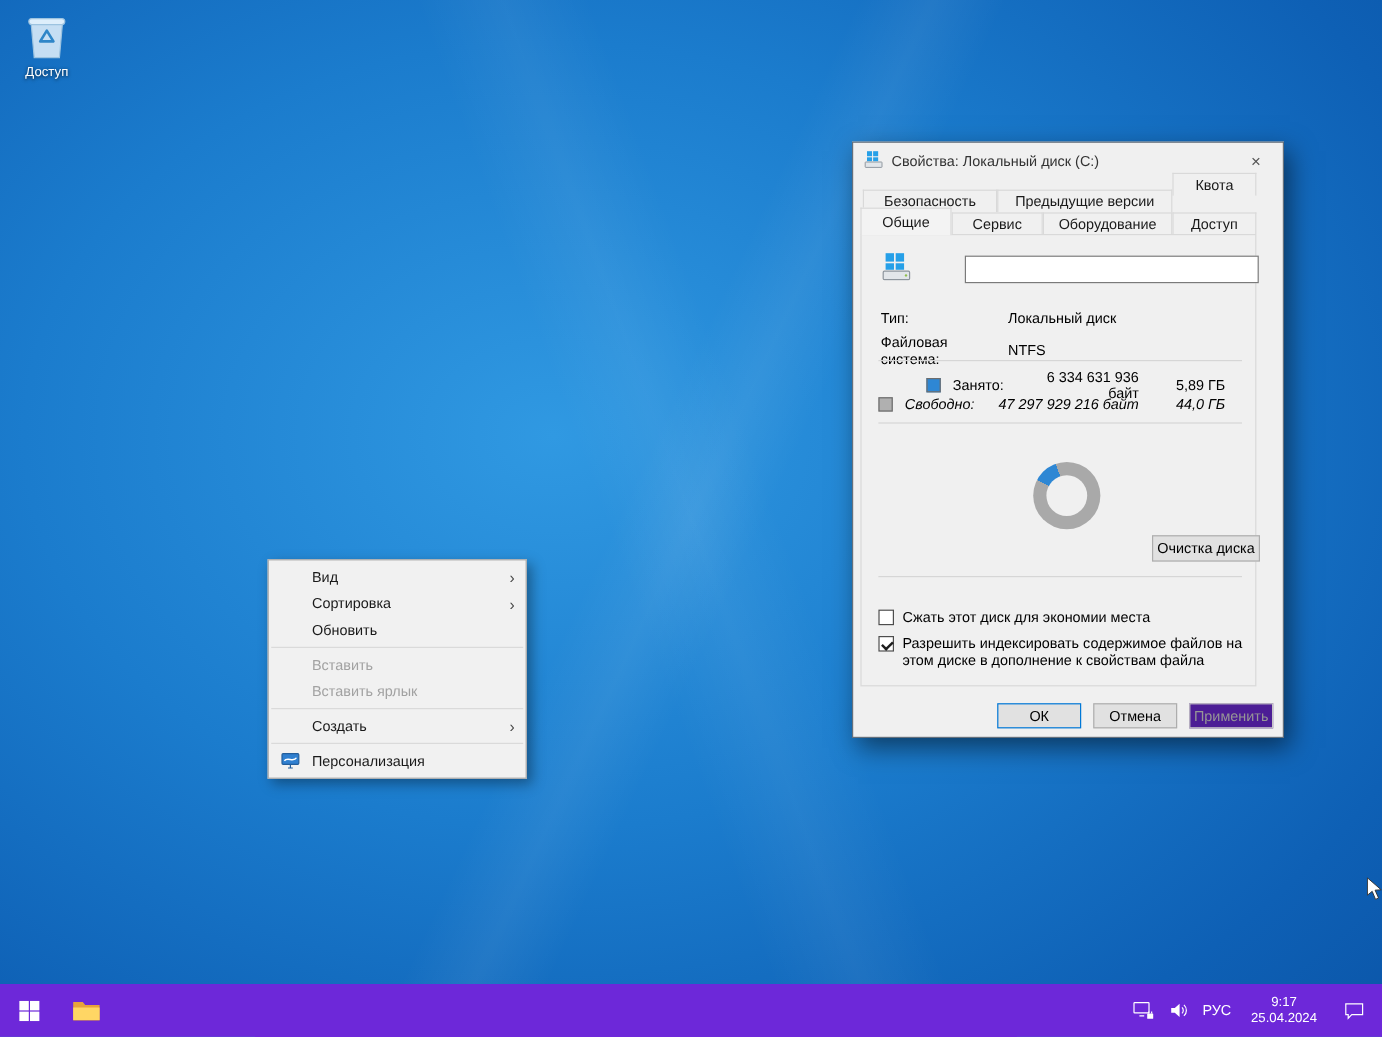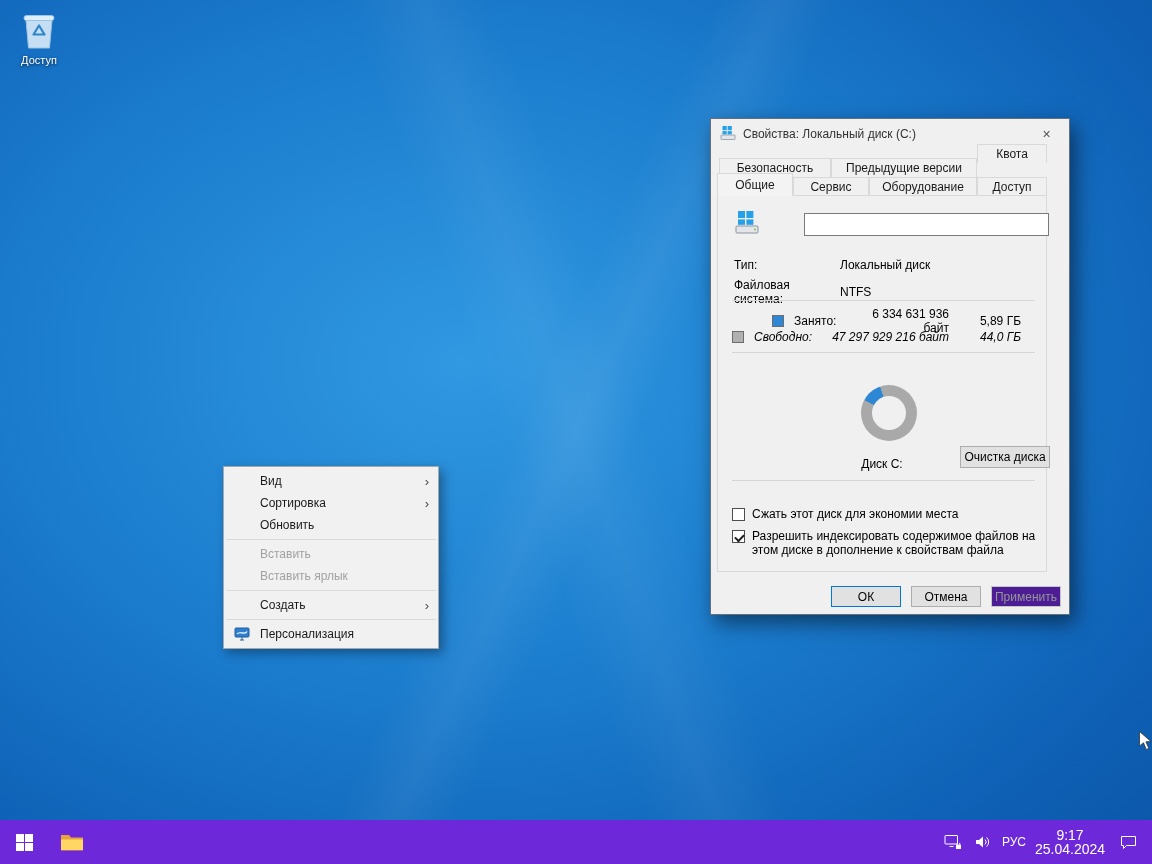--- a/index.html
+++ b/index.html
@@ -122,21 +122,21 @@
 
   
   .taskbar {
     position:absolute; left:0; right:0; bottom:0; height:44px; background:#6d28d9;
     display:flex; align-items:center; z-index:50;
   }
   .tb-btn { width:48px; display:flex; align-items:center; justify-content:center; }
   .tb-right { margin-left:auto; display:flex; align-items:center; padding-right:4px; }
   .tray-icon { width:29px; height:44px; display:flex; align-items:center; justify-content:center; }
   .lang { width:36px; text-align:center; color:#fff; font-size:12px; }
-  .clock { width:76px; color:#fff; font-size:14px; text-align:center; line-height:14px; }
+  .clock { width:76px; color:#fff; font-size:11px; text-align:center; line-height:14px; }
   .notif { width:40px; height:44px; display:flex; align-items:center; justify-content:center; }
 
   .cursor { position:absolute; left:1139px; top:731px; z-index:99; }
 </style>
 </head>
 <body>
 
 <div class="desktop">
 
   <div class="desktop-icon">
@@ -243,21 +243,20 @@
         <span class="swatch swatch-free"></span>
         <span>Свободно:</span>
         <span class="cell-bytes">47 297 929 216 байт</span>
         <span class="cell-size">44,0 ГБ</span>
       </div>
 
       <div class="hline hline-2"></div>
 
 
       <div class="donut"></div>
-      <div class="disk-caption">Диск C:</div>
       <div class="btn cleanup-btn">Очистка диска</div>
 
       <div class="hline hline-3"></div>
 
       <div class="checkbox cb-1"></div>
       <div class="cb-label cbl-1">Сжать этот диск для экономии места</div>
       <div class="checkbox checked cb-2"></div>
       <div class="cb-label cbl-2">Разрешить индексировать содержимое файлов на этом диске в дополнение к свойствам файла</div>
     </div>
 

